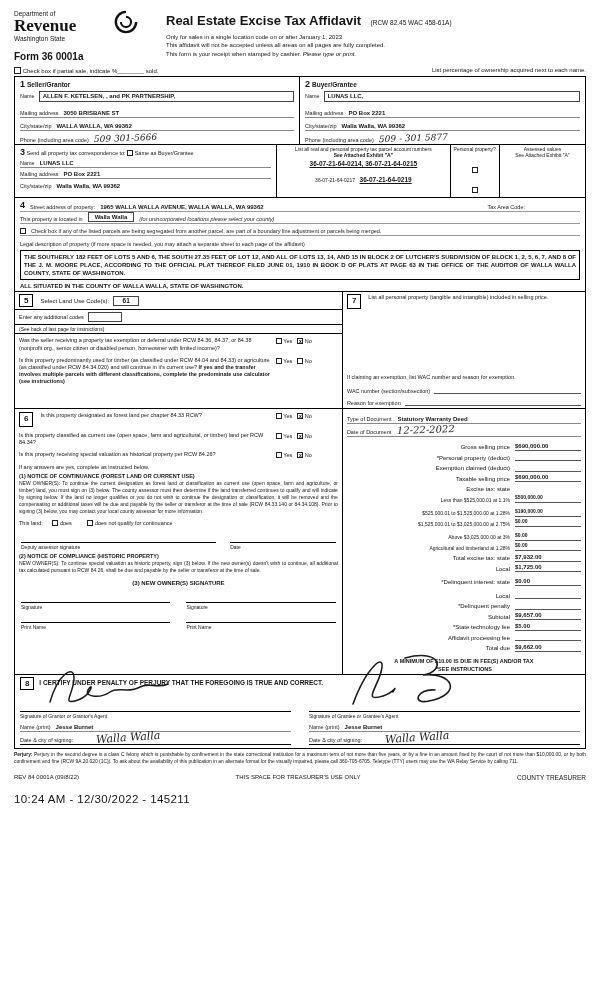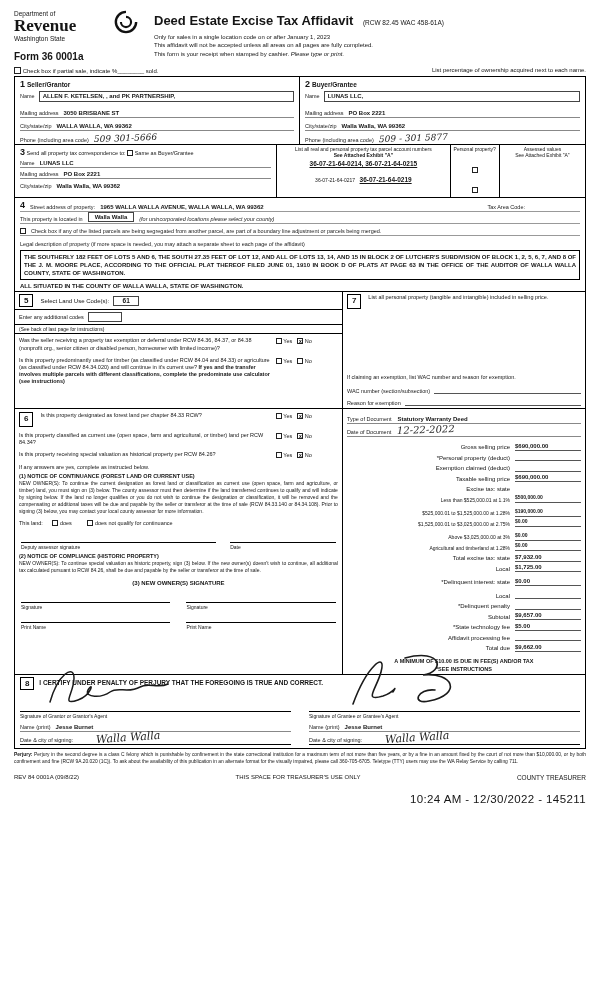--- a/index.html
+++ b/index.html
@@ -2,21 +2,21 @@
 <html><head>
 <meta charset="utf-8">
 <style>
 *{margin:0;padding:0;box-sizing:border-box}
 html,body{background:#fff}
 body{font-family:"Liberation Sans",sans-serif;color:#151515}
 .page{width:600px;height:988px;margin:0 auto;background:#fff;padding:10px 14px 4px;position:relative;overflow:hidden}
 b{font-weight:bold}
 .i{font-style:italic}
 
-.hdr{display:flex;gap:14px}
+.hdr{display:flex;gap:26px}
 .logo-col{width:126px;flex:none}
 .logo{position:relative;padding-right:30px;width:126px}
 .logo .top{font-size:6.5px}
 .logo .name{font-size:17px;font-weight:bold;font-family:"Liberation Serif",serif;line-height:1.05}
 .logo .sub{font-size:6.5px}
 .logo svg{position:absolute;right:2px;top:0}
 .formnum{font-weight:bold;font-size:10px;margin-top:9px}
 .title-col{flex:1;padding-top:1px}
 .title{font-size:13px;font-weight:bold;display:inline}
 .rcw{font-size:6.5px;margin-left:5px}
@@ -109,42 +109,42 @@
 .sigarea{height:20px;border-bottom:1px solid #000;position:relative}
 .sigarea svg{position:absolute;bottom:-3px;left:24px;overflow:visible}
 .siglabel{font-size:5px;padding-top:1px}
 .s8row{display:flex;align-items:flex-end;gap:5px;border-bottom:1px solid #888;min-height:13px;padding-bottom:1px}
 .s8row.nb{border-bottom:1px solid #000}
 .handbig{font-family:"DejaVu Serif",serif;font-style:italic;font-size:11px;transform:rotate(-4deg);display:inline-block;color:#1d1d1d;line-height:1;margin-left:18px}
 
 .perjury{font-size:4.9px;line-height:1.4;margin-top:3px;text-align:justify}
 .footrow{display:flex;justify-content:space-between;font-size:6px;margin-top:8px;align-items:flex-start}
 .footrow .ct{font-size:6.5px}
-.stamp{text-align:right;font-size:11.5px;margin-top:12px;letter-spacing:.4px}
+.stamp{text-align:left;font-size:11.5px;margin-top:12px;letter-spacing:.4px}
 </style>
 </head>
 <body>
 
 <div class="page">
 
   <div class="hdr">
     <div class="logo-col">
       <div class="logo">
         <div class="top">Department of</div>
         <div class="name">Revenue</div>
         <div class="sub">Washington State</div>
         <svg width="24" height="24" viewBox="0 0 26 26">
           <path d="M13 2 A 11 11 0 1 0 24 13" fill="none" stroke="#111" stroke-width="2.6"></path>
           <path d="M13 7.5 A 5.5 5.5 0 1 1 7.5 13" fill="none" stroke="#111" stroke-width="2.3"></path>
         </svg>
       </div>
       <div class="formnum">Form 36 0001a</div>
     </div>
     <div class="title-col">
-      <span class="title">Deed Estate Excise Tax Affidavit</span>
+      <span class="title">Real Estate Excise Tax Affidavit</span>
       <span class="rcw">(RCW 82.45 WAC 458-61A)</span>
       <div class="notes">
         <div>Only for sales in a single location code on or after January 1, 2023</div>
         <div>This affidavit will not be accepted unless all areas on all pages are fully completed.</div>
         <div><span>This form is your receipt when stamped by cashier.</span> <span class="i">Please type or print.</span></div>
       </div>
     </div>
   </div>
 
   <div class="partial">

